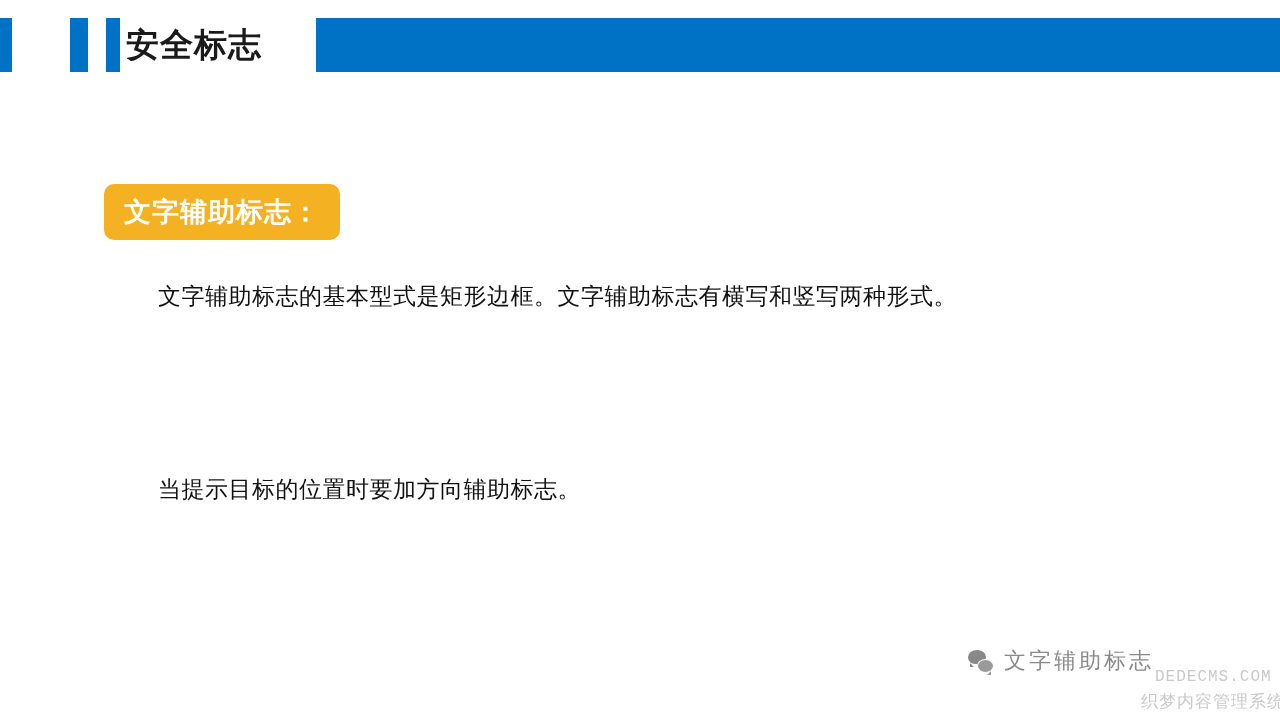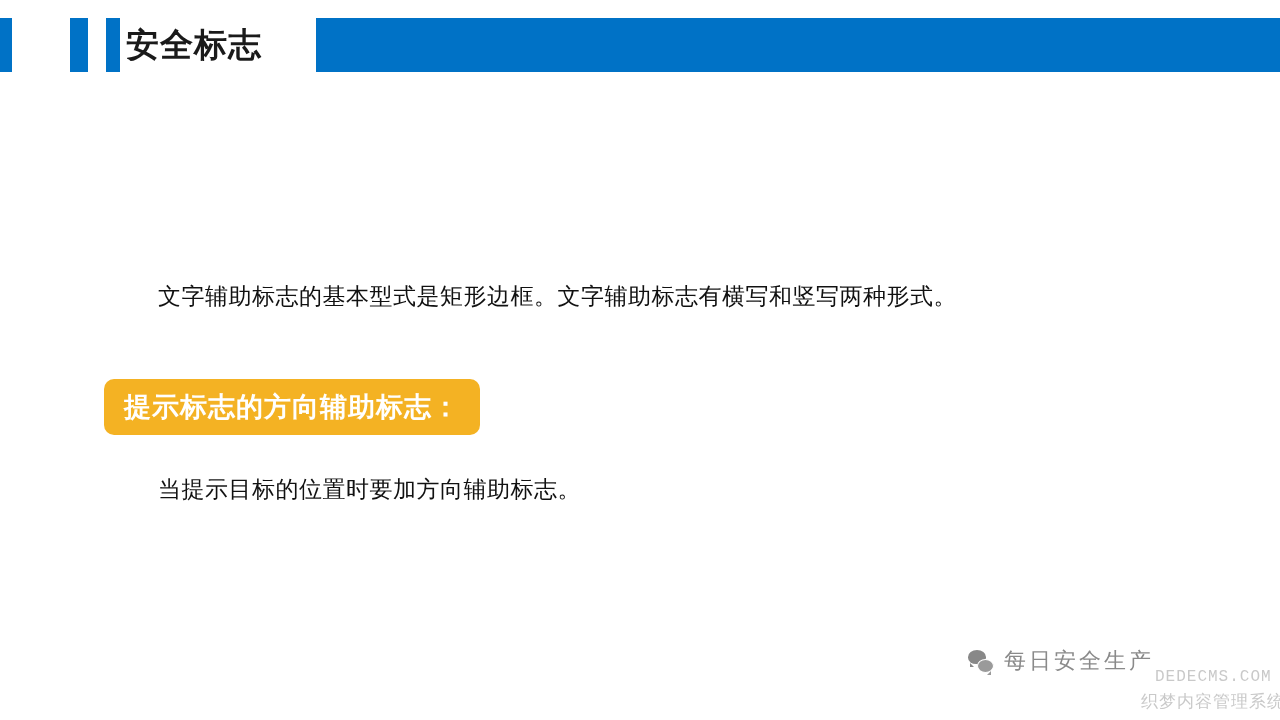--- a/index.html
+++ b/index.html
@@ -178,28 +178,28 @@
 <div class="header">
   <div class="header-bar"></div>
   <div class="header-notch notch-a"></div>
   <div class="header-notch notch-b"></div>
   <div class="header-notch notch-c"></div>
   <div class="header-title">安全标志</div>
 </div>
 
 <div class="content">
 
+  <div class="pill pill-1">文字辅助标志：</div>
   <div class="body-text text-1">文字辅助标志的基本型式是矩形边框。文字辅助标志有横写和竖写两种形式。</div>
 
-  <div class="pill pill-2">提示标志的方向辅助标志：</div>
   <div class="body-text text-2">当提示目标的位置时要加方向辅助标志。</div>
 
   <div class="wechat-mark">
     <span class="wechat-icon">
       <span class="bub-a"></span>
       <span class="bub-b"></span>
     </span>
-    <span class="wechat-text">每日安全生产</span>
+    <span class="wechat-text">文字辅助标志</span>
   </div>
 
   <div class="dede-mark">DEDECMS.COM</div>
   <div class="dede-cn">织梦内容管理系统</div>
 </div>
 
 </body></html>

